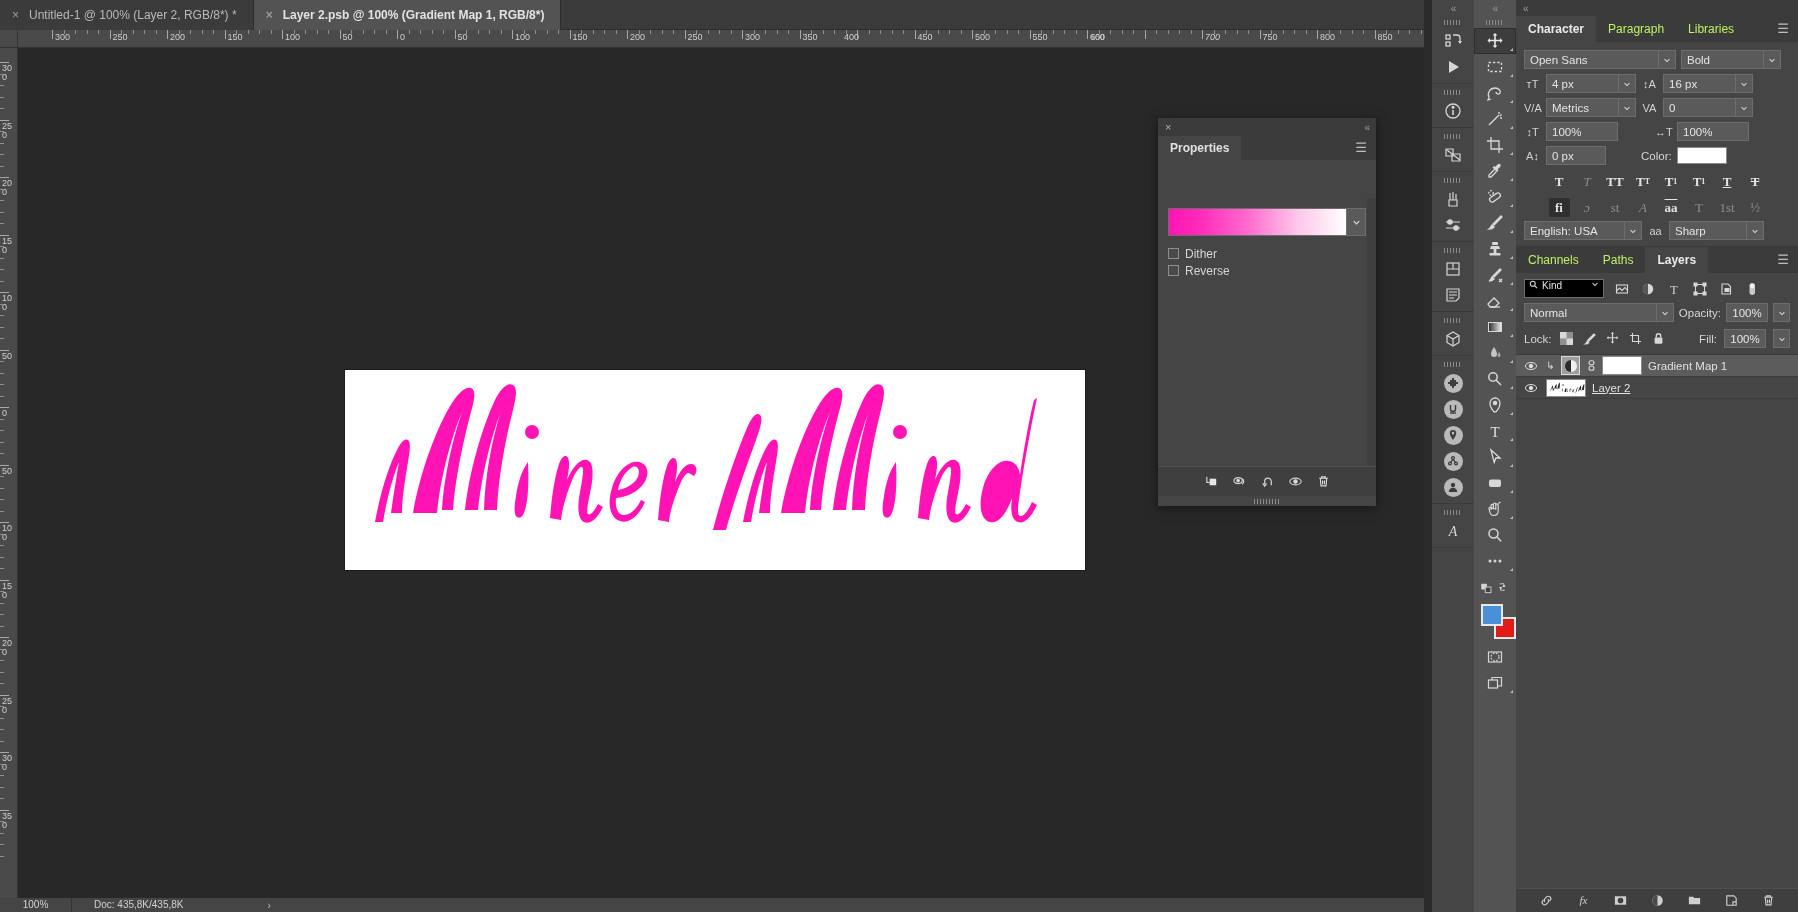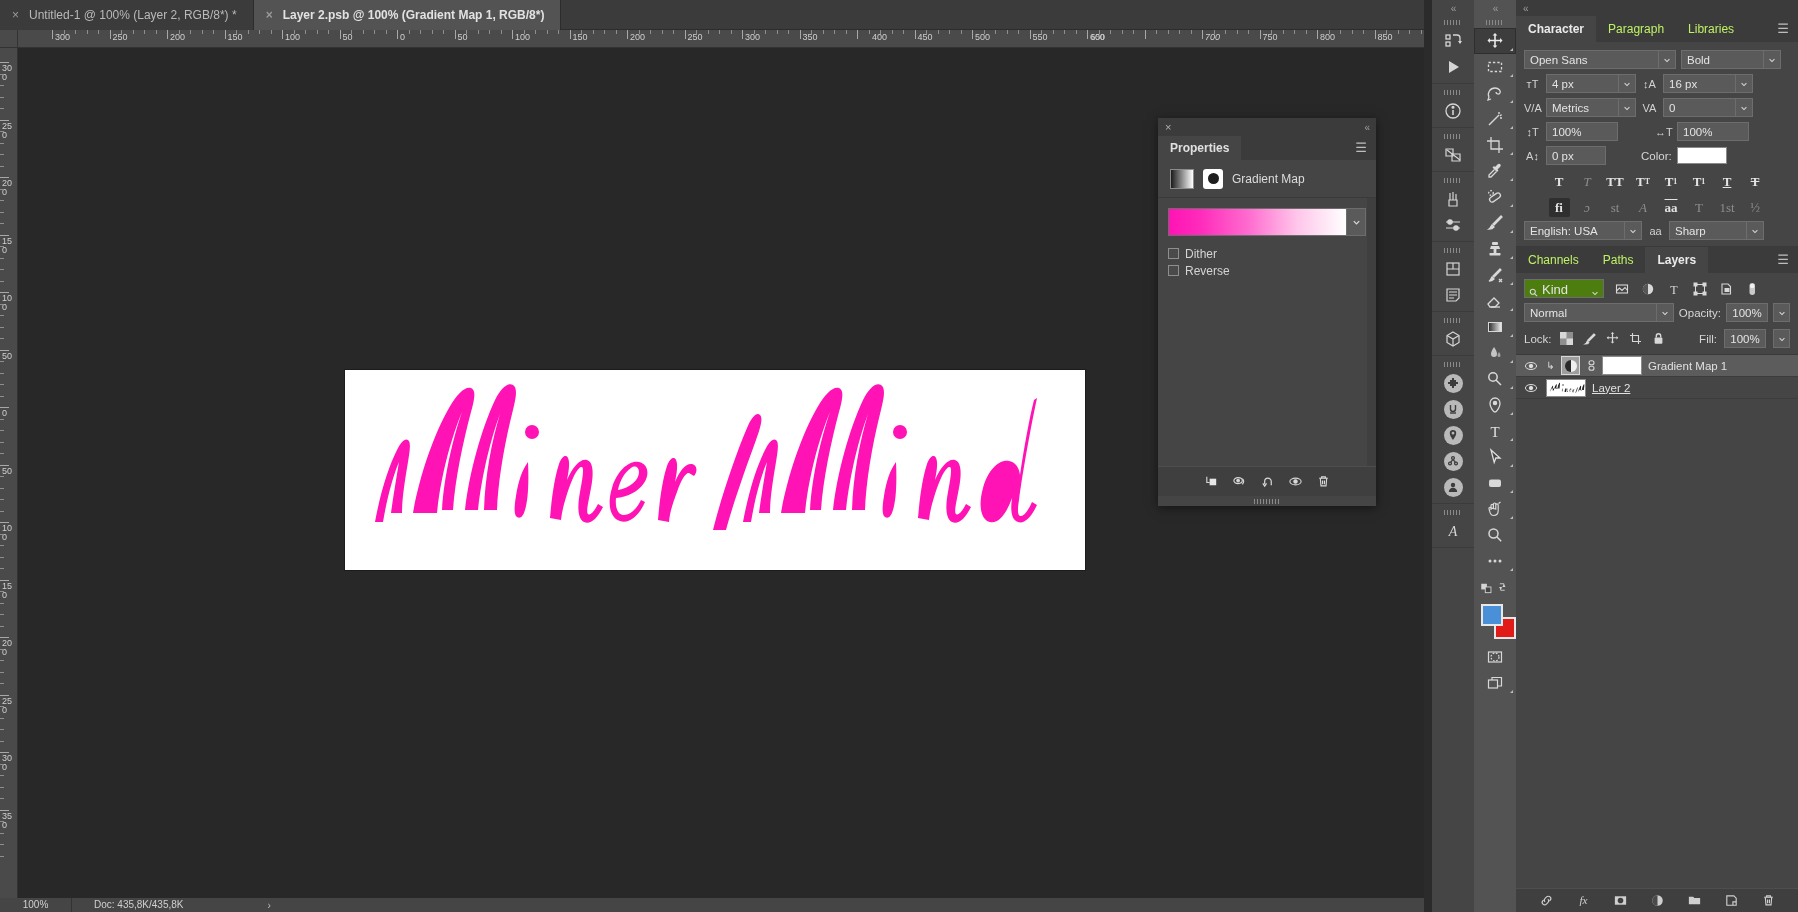--- a/index.html
+++ b/index.html
@@ -110,21 +110,21 @@
   .colorswatch{width:50px;height:17px;background:#fff;border:1px solid #8a8a8a;}
   .glyphrow{display:flex;align-items:center;justify-content:center;gap:7px;margin:7px 0 4px 0;}
   .glyph{width:21px;height:19px;display:flex;align-items:center;justify-content:center;color:#e3e3e3;font-family:"Liberation Serif",serif;font-size:13px;font-weight:bold;}
   .glyph.dim{color:#8d8d8d;font-weight:normal;}
   .glyph.box{background:#2f2f2f;border-radius:2px;}
   .glyph sup,.glyph sub{font-size:8px;}
 
   
   .layerspanel{}
   .filterrow{display:flex;align-items:center;gap:9px;padding:6px 8px 5px 8px;}
-  .kindsel{width:80px;height:19px;background:#4d7c0f;border:1px solid #6d6d6d;display:flex;align-items:flex-end;padding:0 4px;gap:4px;font-size:13px;color:#e4e4e4;}
+  .kindsel{width:80px;height:19px;background:#000000;border:1px solid #6d6d6d;display:flex;align-items:flex-start;padding:0 4px;gap:4px;font-size:10px;color:#e4e4e4;}
   .kindsel .ksp{flex:1;}
   .fico{width:17px;height:17px;display:flex;align-items:center;justify-content:center;}
   .fico svg{width:14px;height:14px;}
   .blendrow{display:flex;align-items:center;gap:5px;padding:0 8px 5px 8px;}
   .blendsel{flex:1;height:19px;background:#5a5a5a;border:1px solid #6d6d6d;display:flex;align-items:center;font-size:11.5px;color:#e4e4e4;padding-left:5px;}
   .lbl{font-size:11.5px;color:#d6d6d6;}
   .numfld{width:42px;height:19px;background:#5a5a5a;border:1px solid #6d6d6d;display:flex;align-items:center;justify-content:center;font-size:11.5px;color:#e4e4e4;}
   .lockrow{display:flex;align-items:center;gap:7px;padding:2px 8px 6px 8px;border-bottom:1px solid #3a3a3a;}
   .lkico{width:16px;height:16px;display:flex;align-items:center;justify-content:center;}
   .lkico svg{width:13px;height:13px;}
@@ -243,21 +243,21 @@
       <div class="rh-tick" style="left: 747px; height: 4px;"></div>
       <div class="rh-tick" style="left: 758.5px; height: 4px;"></div>
       <div class="rh-tick" style="left: 770px; height: 4px;"></div>
       <div class="rh-tick maj" style="left: 781.5px;"></div>
       <div class="rh-lab" style="left: 781.5px;">350</div>
       <div class="rh-tick" style="left: 793px; height: 4px;"></div>
       <div class="rh-tick" style="left: 804.5px; height: 4px;"></div>
       <div class="rh-tick" style="left: 816px; height: 4px;"></div>
       <div class="rh-tick" style="left: 827.5px; height: 4px;"></div>
       <div class="rh-tick maj" style="left: 839px;"></div>
-      <div class="rh-lab" style="left: 851px;">400</div>
+      <div class="rh-lab" style="left: 823px;">400</div>
       <div class="rh-tick" style="left: 850.5px; height: 4px;"></div>
       <div class="rh-tick" style="left: 862px; height: 4px;"></div>
       <div class="rh-tick" style="left: 873.5px; height: 4px;"></div>
       <div class="rh-tick" style="left: 885px; height: 4px;"></div>
       <div class="rh-tick maj" style="left: 896.5px;"></div>
       <div class="rh-lab" style="left: 896.5px;">450</div>
       <div class="rh-tick" style="left: 908px; height: 4px;"></div>
       <div class="rh-tick" style="left: 919.5px; height: 4px;"></div>
       <div class="rh-tick" style="left: 931px; height: 4px;"></div>
       <div class="rh-tick" style="left: 942.5px; height: 4px;"></div>
@@ -782,27 +782,20 @@
 
   <div class="props">
     <div class="props-top">
       <span class="x">×</span>
       <span class="cc">«</span>
     </div>
     <div class="props-tabs">
       <span class="ptab">Properties</span>
       <span class="pmenu">☰</span>
     </div>
-    <div class="props-head">
-      <span class="grad-thumb"></span>
-      <span class="mask-thumb">
-          <i></i>
-        </span>
-      <span class="props-title">Gradient Map</span>
-    </div>
     <div class="props-body">
       <div class="grad-row">
         <div class="grad-bar"></div>
         <div class="grad-caret">
           <svg viewBox="0 0 10 10" fill="none" stroke="#d8d8d8" stroke-width="1.4">
               <path d="M2 3.5L5 6.5 8 3.5"></path>
             </svg>
         </div>
       </div>
       <div class="chk-row">

